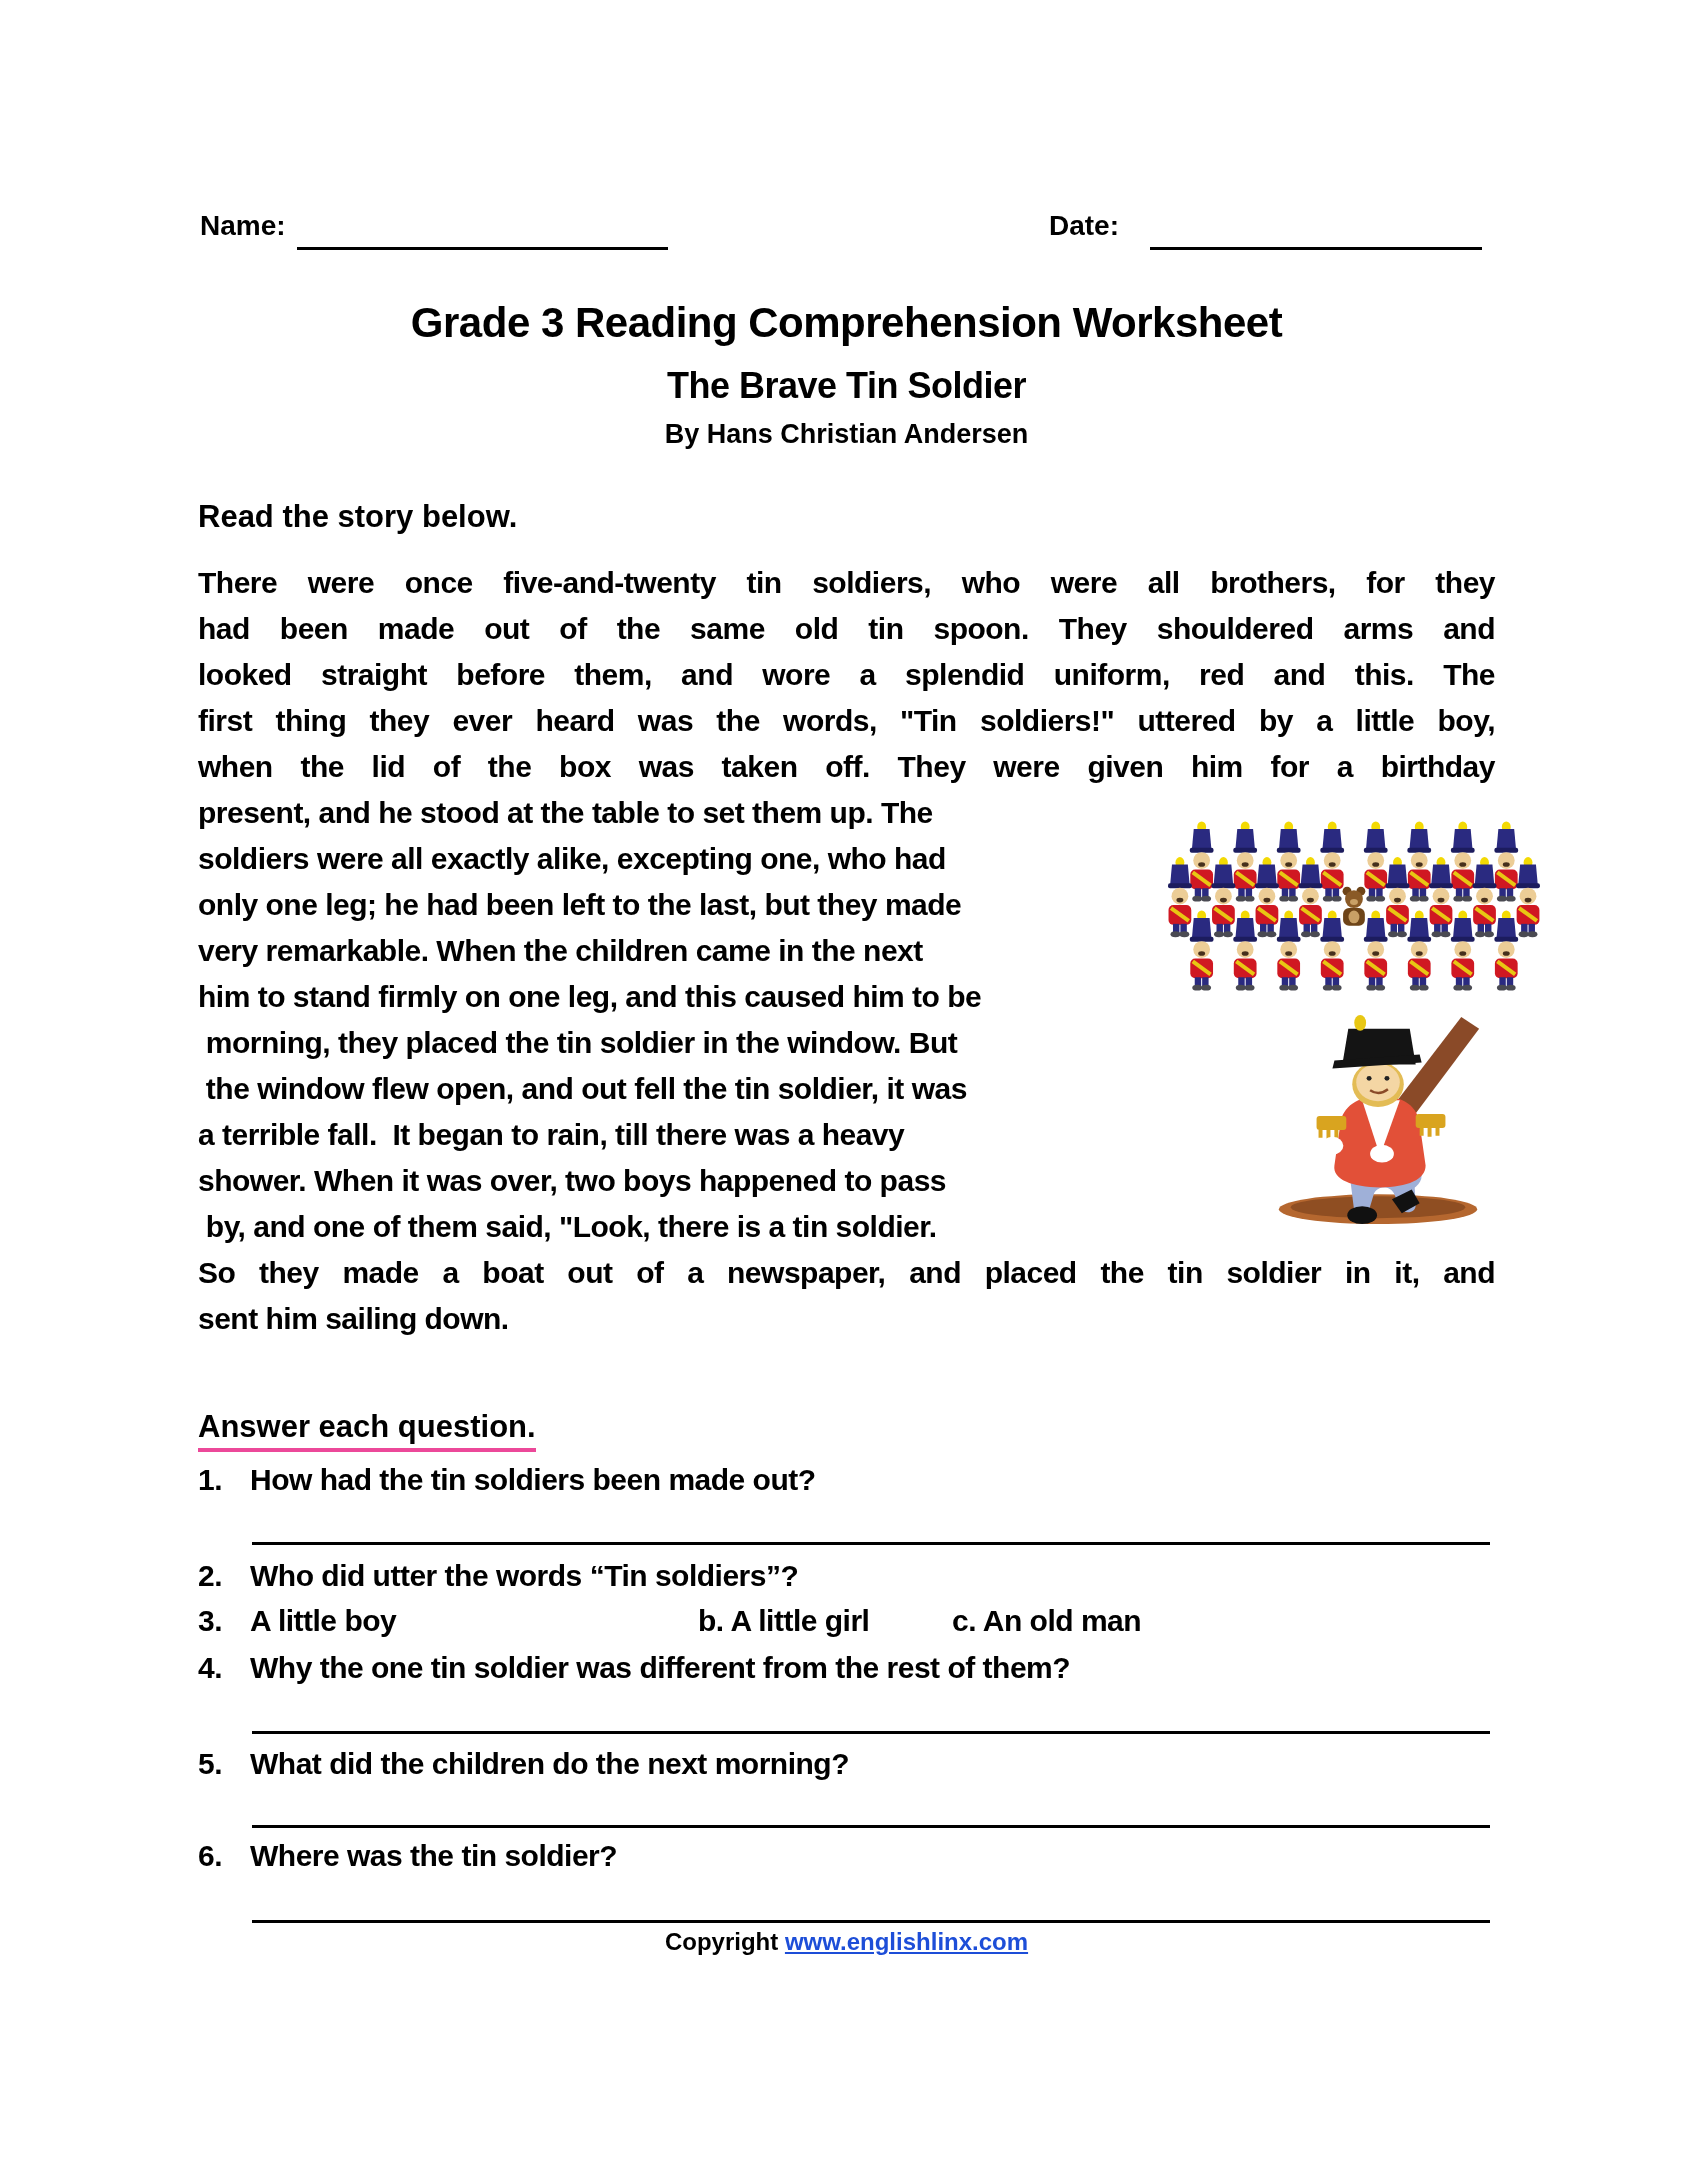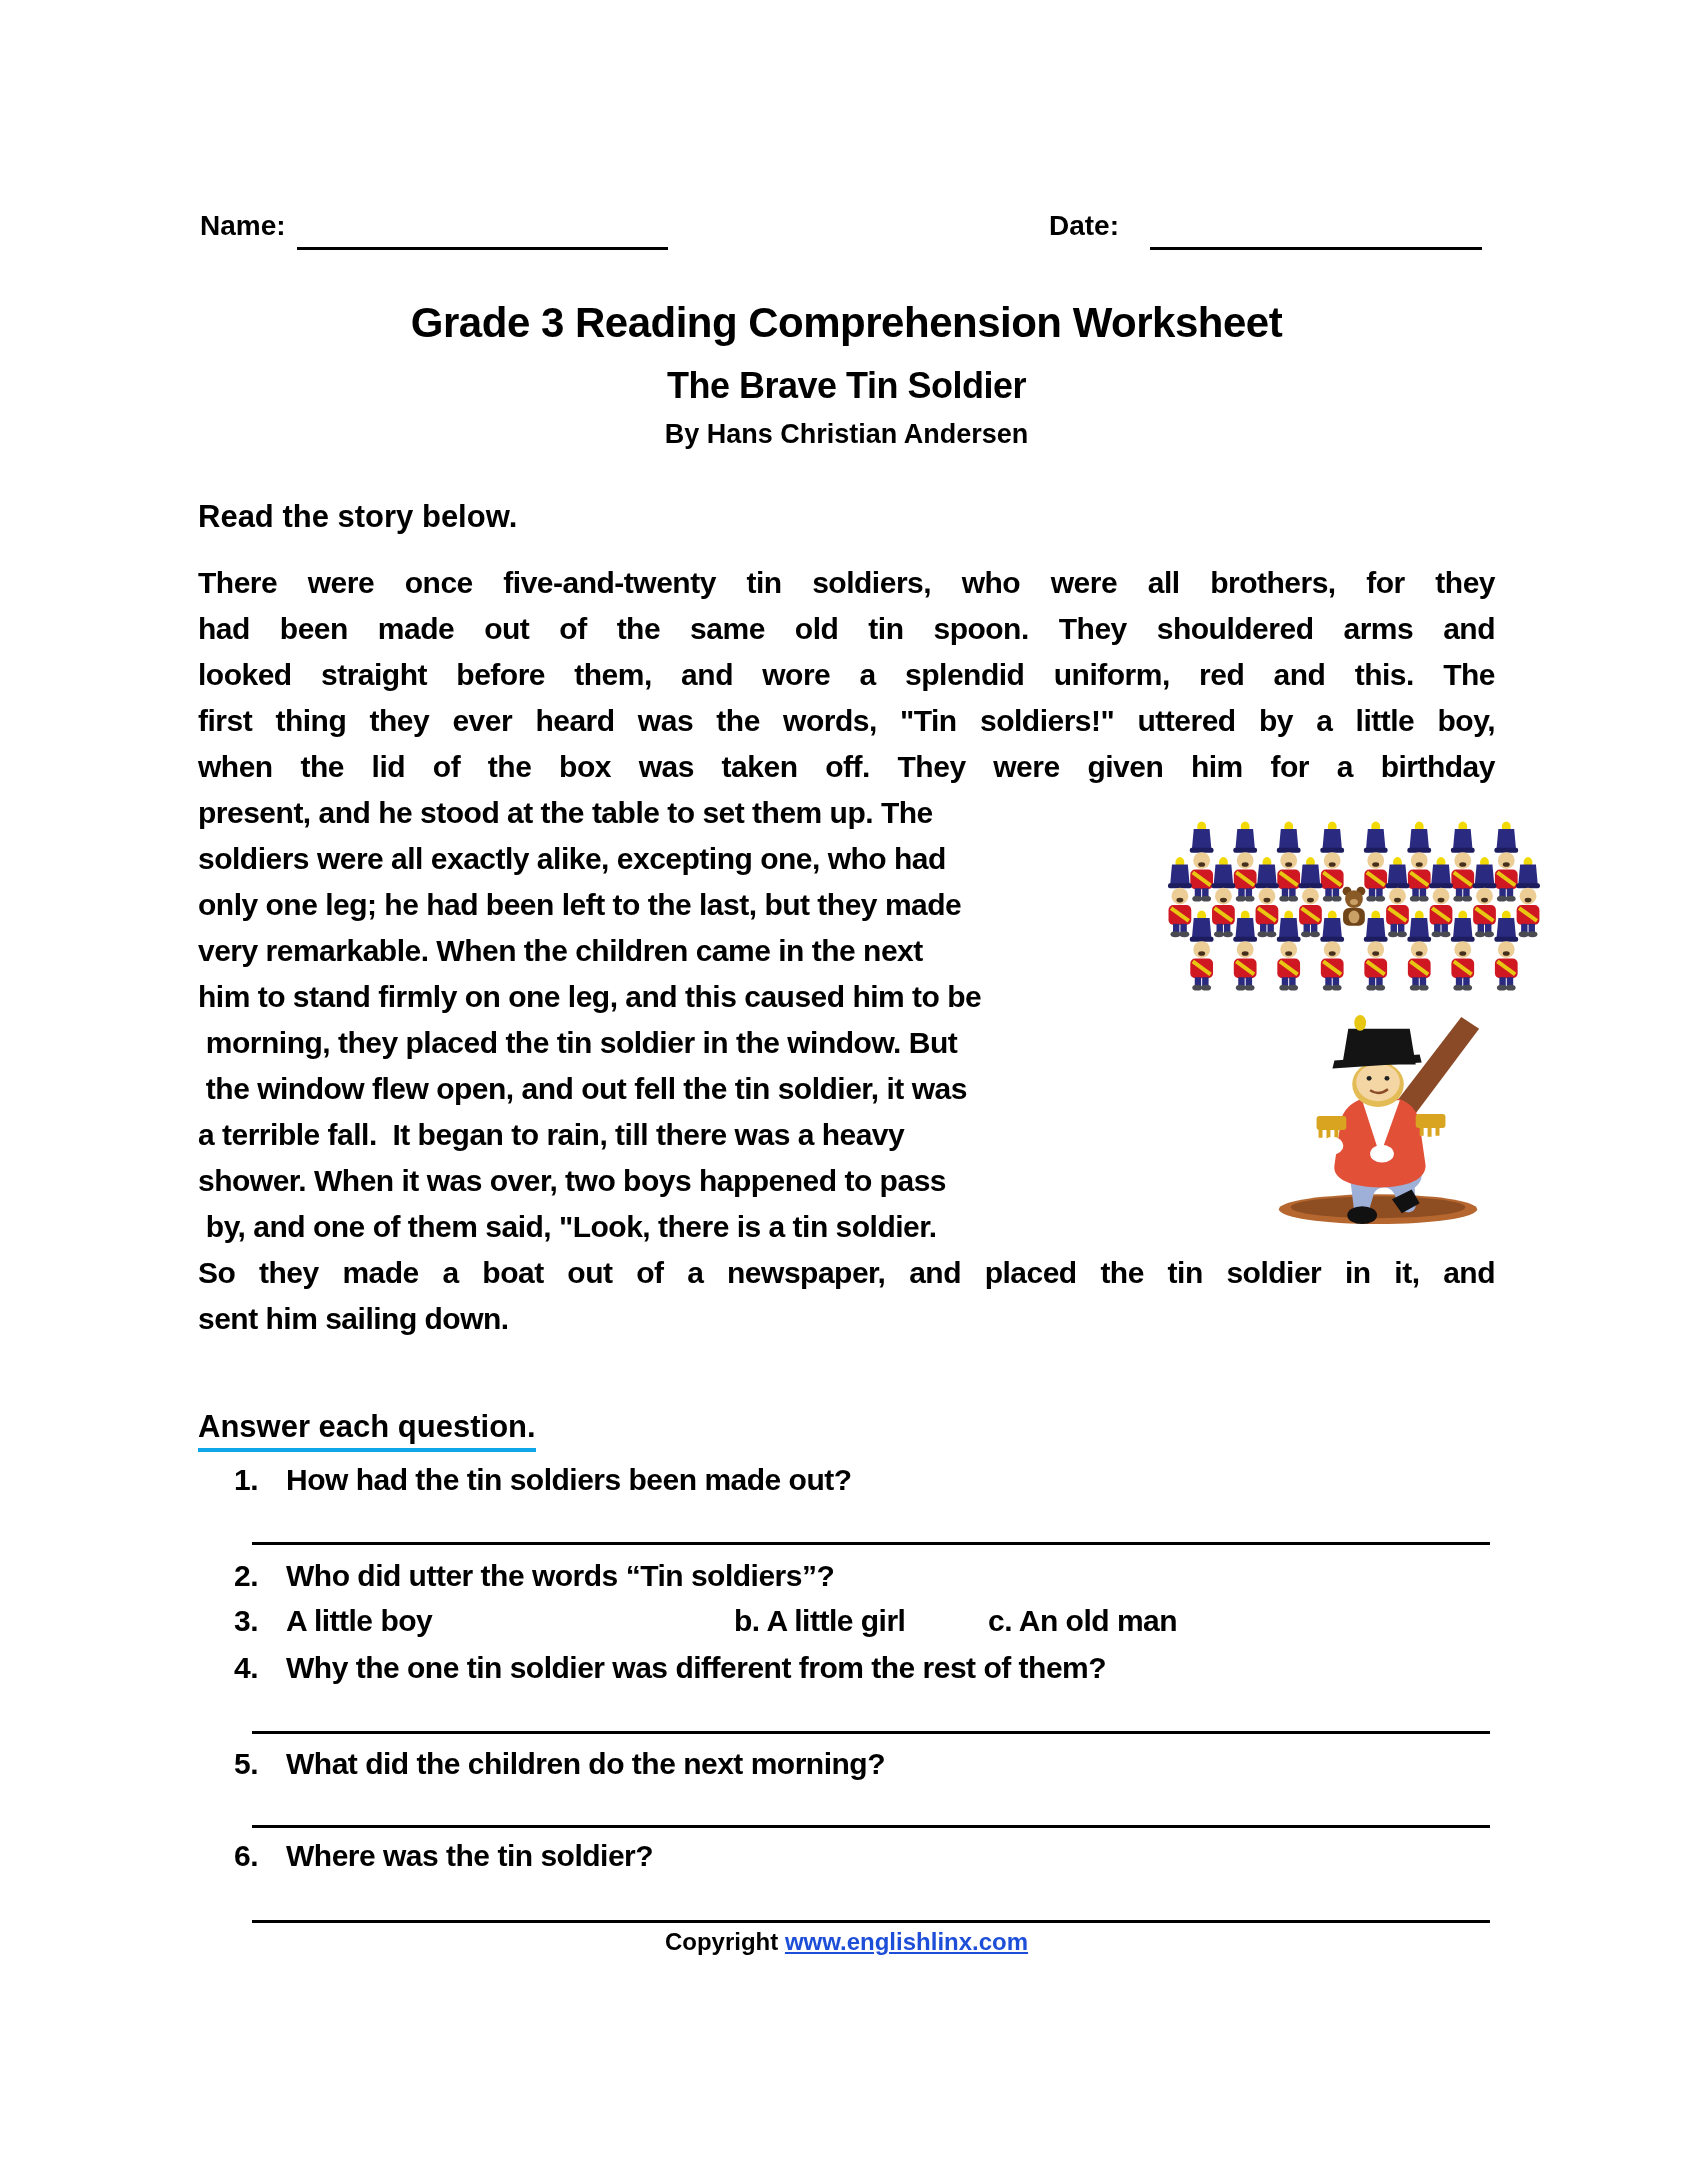--- a/index.html
+++ b/index.html
@@ -13,22 +13,22 @@
   .blank{position:absolute;border-top:3px solid #000;height:0;}
   .worksheet-title{left:198px;top:272px;width:1297px;text-align:center;font-size:42px;line-height:1.1;letter-spacing:-0.5px;margin-top:28px;}
   .story-title{left:198px;top:366px;width:1297px;text-align:center;font-size:36px;line-height:1.1;letter-spacing:-0.5px;}
   .byline{left:198px;top:420px;width:1297px;text-align:center;font-size:27px;line-height:1.1;}
   .read-instr{left:198px;top:501px;font-size:31px;line-height:1;}
   .story-block{left:198px;font-size:30px;letter-spacing:-0.5px;}
   .story-line{line-height:46px;}
   .pre{white-space:pre;}
   .just{text-align:justify;text-align-last:justify;white-space:normal;}
   .answer-header{left:198px;top:1411px;font-size:31px;line-height:1;}
-  .answer-header .u{display:inline-block;border-bottom:4px solid #0ea5e9;padding-bottom:6px;}
-  .q-row{left:198px;width:1297px;font-size:30px;line-height:1.15;letter-spacing:-0.5px;margin-left:36px;}
+  .answer-header .u{display:inline-block;border-bottom:4px solid #ec4899;padding-bottom:6px;}
+  .q-row{left:198px;width:1297px;font-size:30px;line-height:1.15;letter-spacing:-0.5px;}
   .q-num{display:inline-block;width:52px;}
   .q3-opt-b{position:absolute;left:500px;}
   .q3-opt-c{position:absolute;left:754px;}
   .footer{left:198px;top:1929px;width:1297px;text-align:center;font-size:24px;line-height:1.1;}
   .footer a{color:#1d4ed8;text-decoration:underline;}
   .illus{left:1153px;top:816px;width:396px;height:436px;}
 </style>
 </head>
 <body>
 

